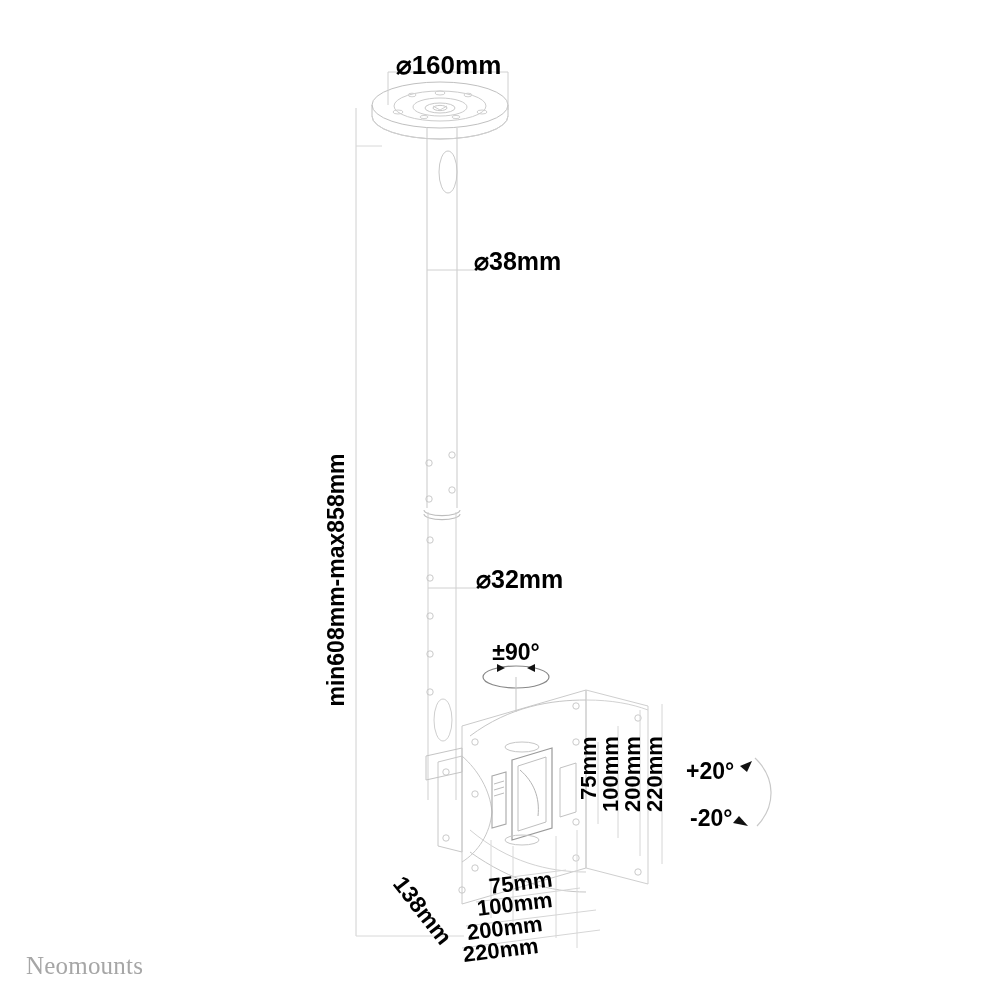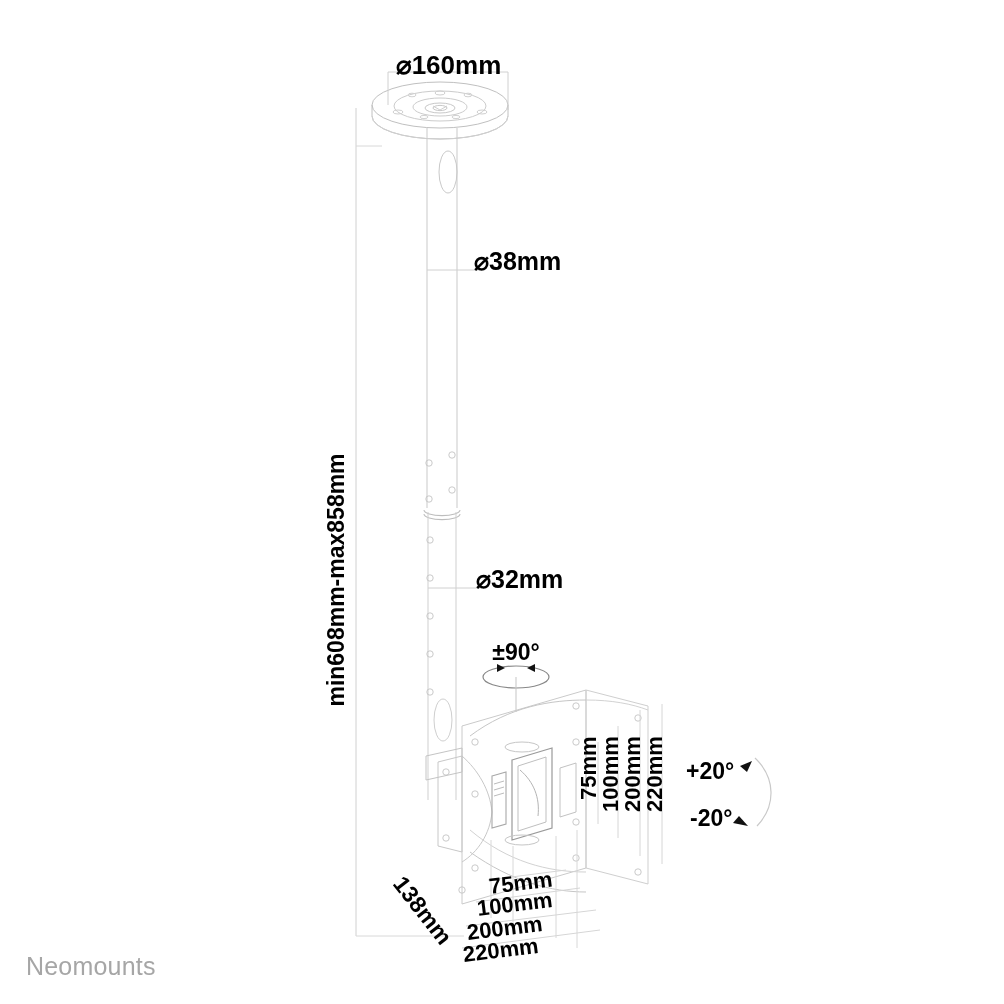--- a/index.html
+++ b/index.html
@@ -23,21 +23,21 @@
   }
   svg#tech-drawing {
     display: block;
     width: 1004px;
     height: 1004px;
   }
   .brand-wordmark {
     position: absolute;
     left: 26px;
     top: 952px;
-    font-family: Liberation Sans, sans-serif;
+    font-family: Liberation Serif, serif;
     font-size: 25px;
     letter-spacing: 0.2px;
     color: #a6a6a6;
     font-weight: 400;
     white-space: nowrap;
   }
   text.dim-label {
     font-family: "Liberation Sans", sans-serif;
     fill: #000000;
     font-weight: 700;

